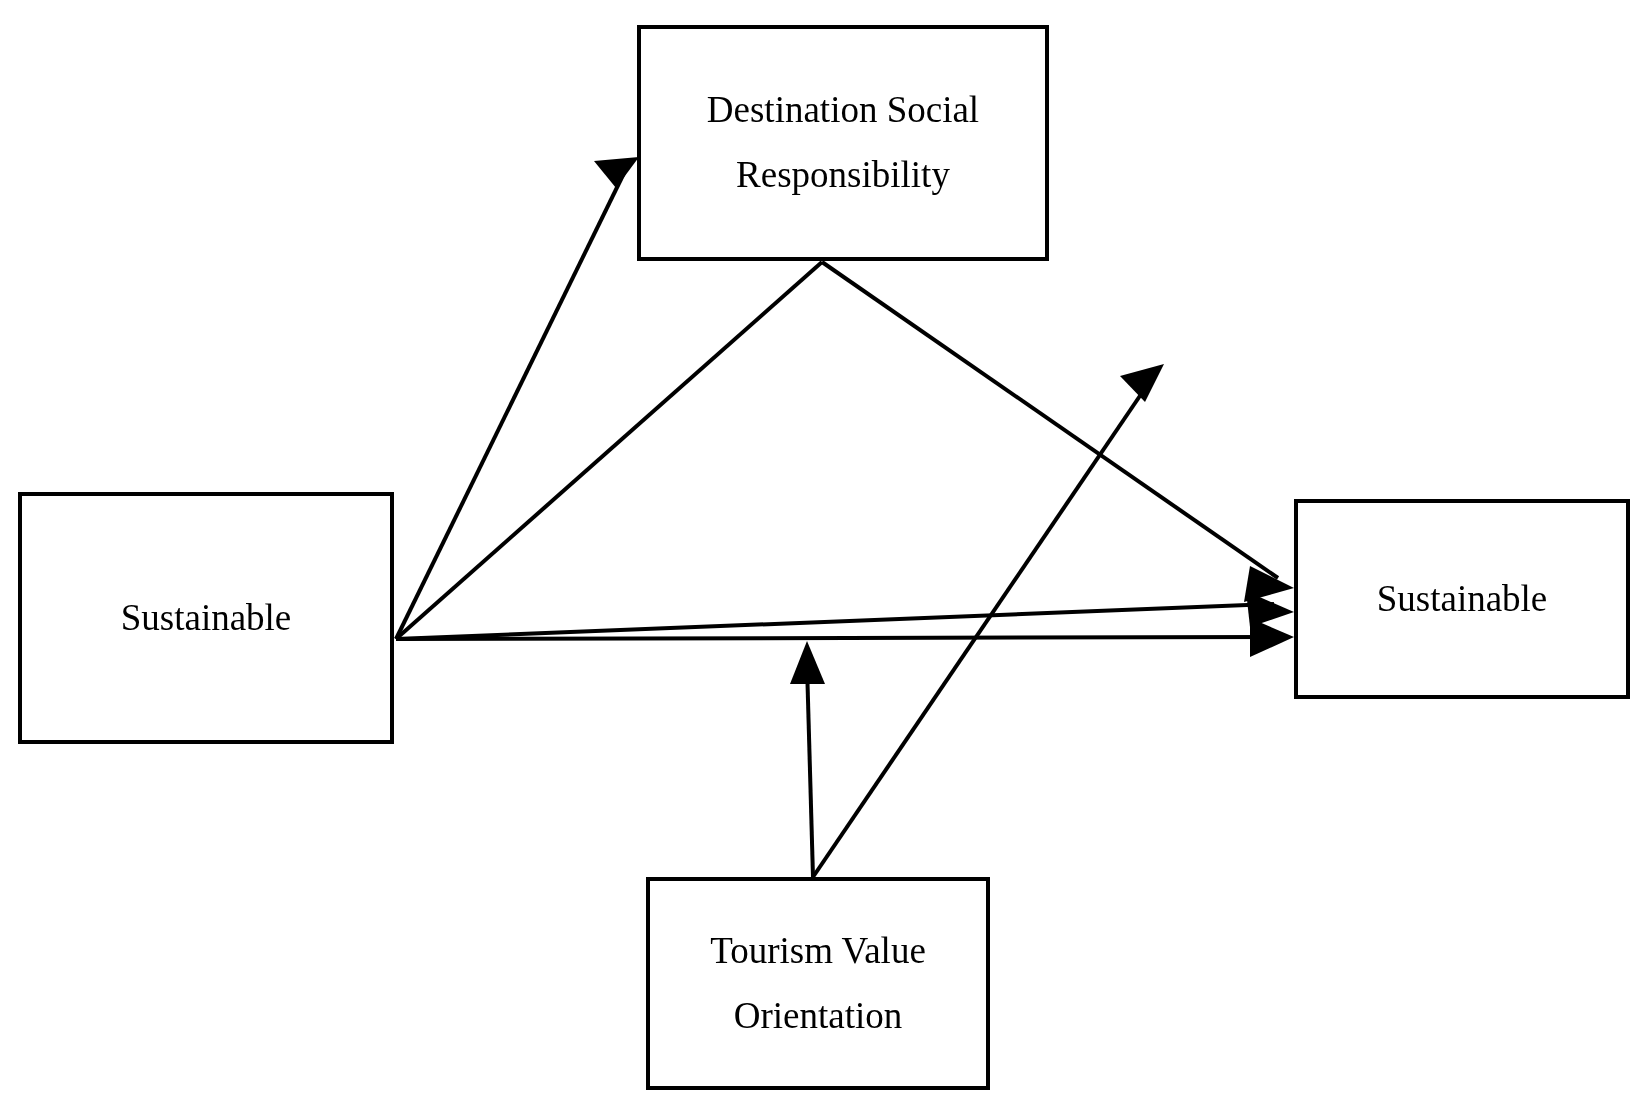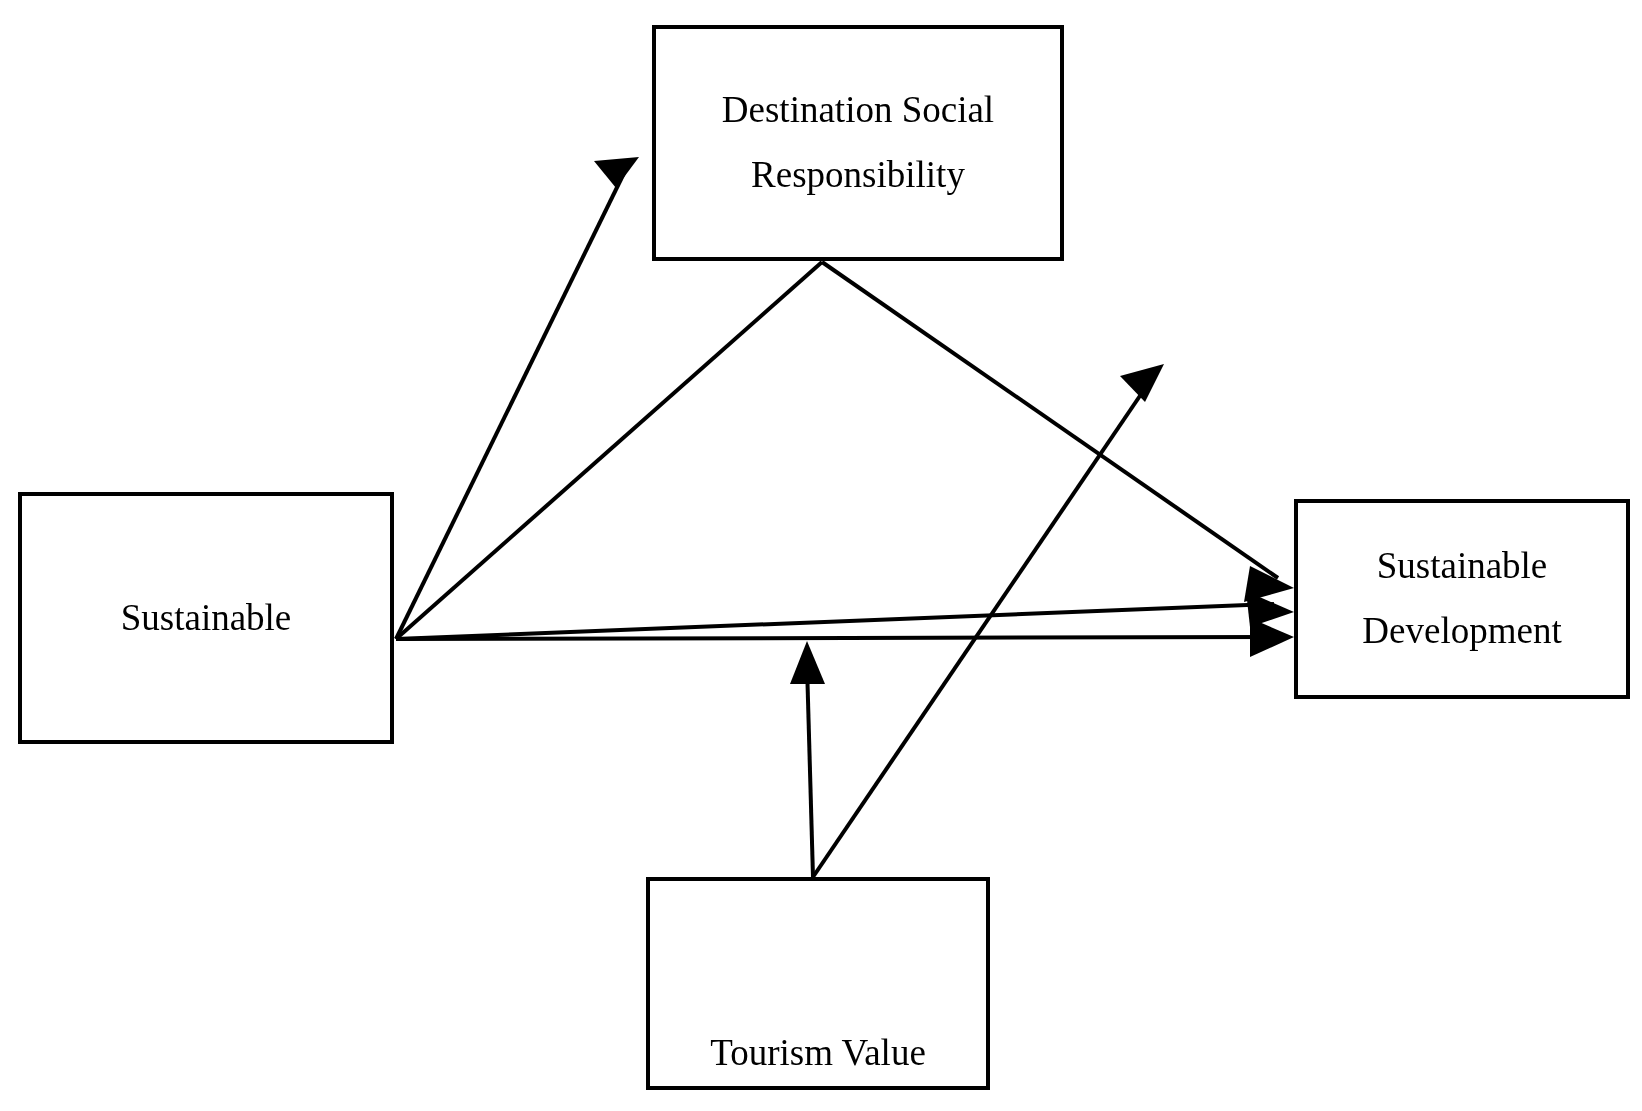--- a/index.html
+++ b/index.html
@@ -33,24 +33,24 @@
     flex-direction: column;
     align-items: center;
     justify-content: center;
     text-align: center;
     color: #000000;
     font-size: 37px;
     line-height: 1.75;
     z-index: 5;
   }
   .node .line { display: block; white-space: nowrap; }
-  #node-dsr  { left: 652px;  top: 25px;  width: 412px; height: 236px; }
+  #node-dsr  { left: 637px;  top: 25px;  width: 412px; height: 236px; }
   #node-stp  { left: 18px;   top: 492px; width: 376px; height: 252px; }
   #node-std  { left: 1294px; top: 499px; width: 336px; height: 200px; }
-  #node-tvo  { left: 646px;  top: 877px; width: 344px; height: 213px; justify-content: flex-end; }
+  #node-tvo  { left: 646px;  top: 877px; width: 344px; height: 213px; }
 </style>
 </head>
 <body>
 
 <div id="canvas">
 
   <svg id="edges" viewBox="0 0 1642 1111" width="1642" height="1111" xmlns="http://www.w3.org/2000/svg">
 
     <g>
       <line x1="396" y1="639" x2="627" y2="167" stroke="#000" stroke-width="4"></line>
@@ -91,20 +91,20 @@
     <span class="line">Destination Social</span>
     <span class="line">Responsibility</span>
   </div>
 
   <div class="node" id="node-stp">
     <span class="line">Sustainable</span>
   </div>
 
   <div class="node" id="node-std">
     <span class="line">Sustainable</span>
-    <span class="line">Development</span>
   </div>
 
   <div class="node" id="node-tvo">
     <span class="line">Tourism Value</span>
+    <span class="line">Orientation</span>
   </div>
 
 </div>
 
 </body></html>

